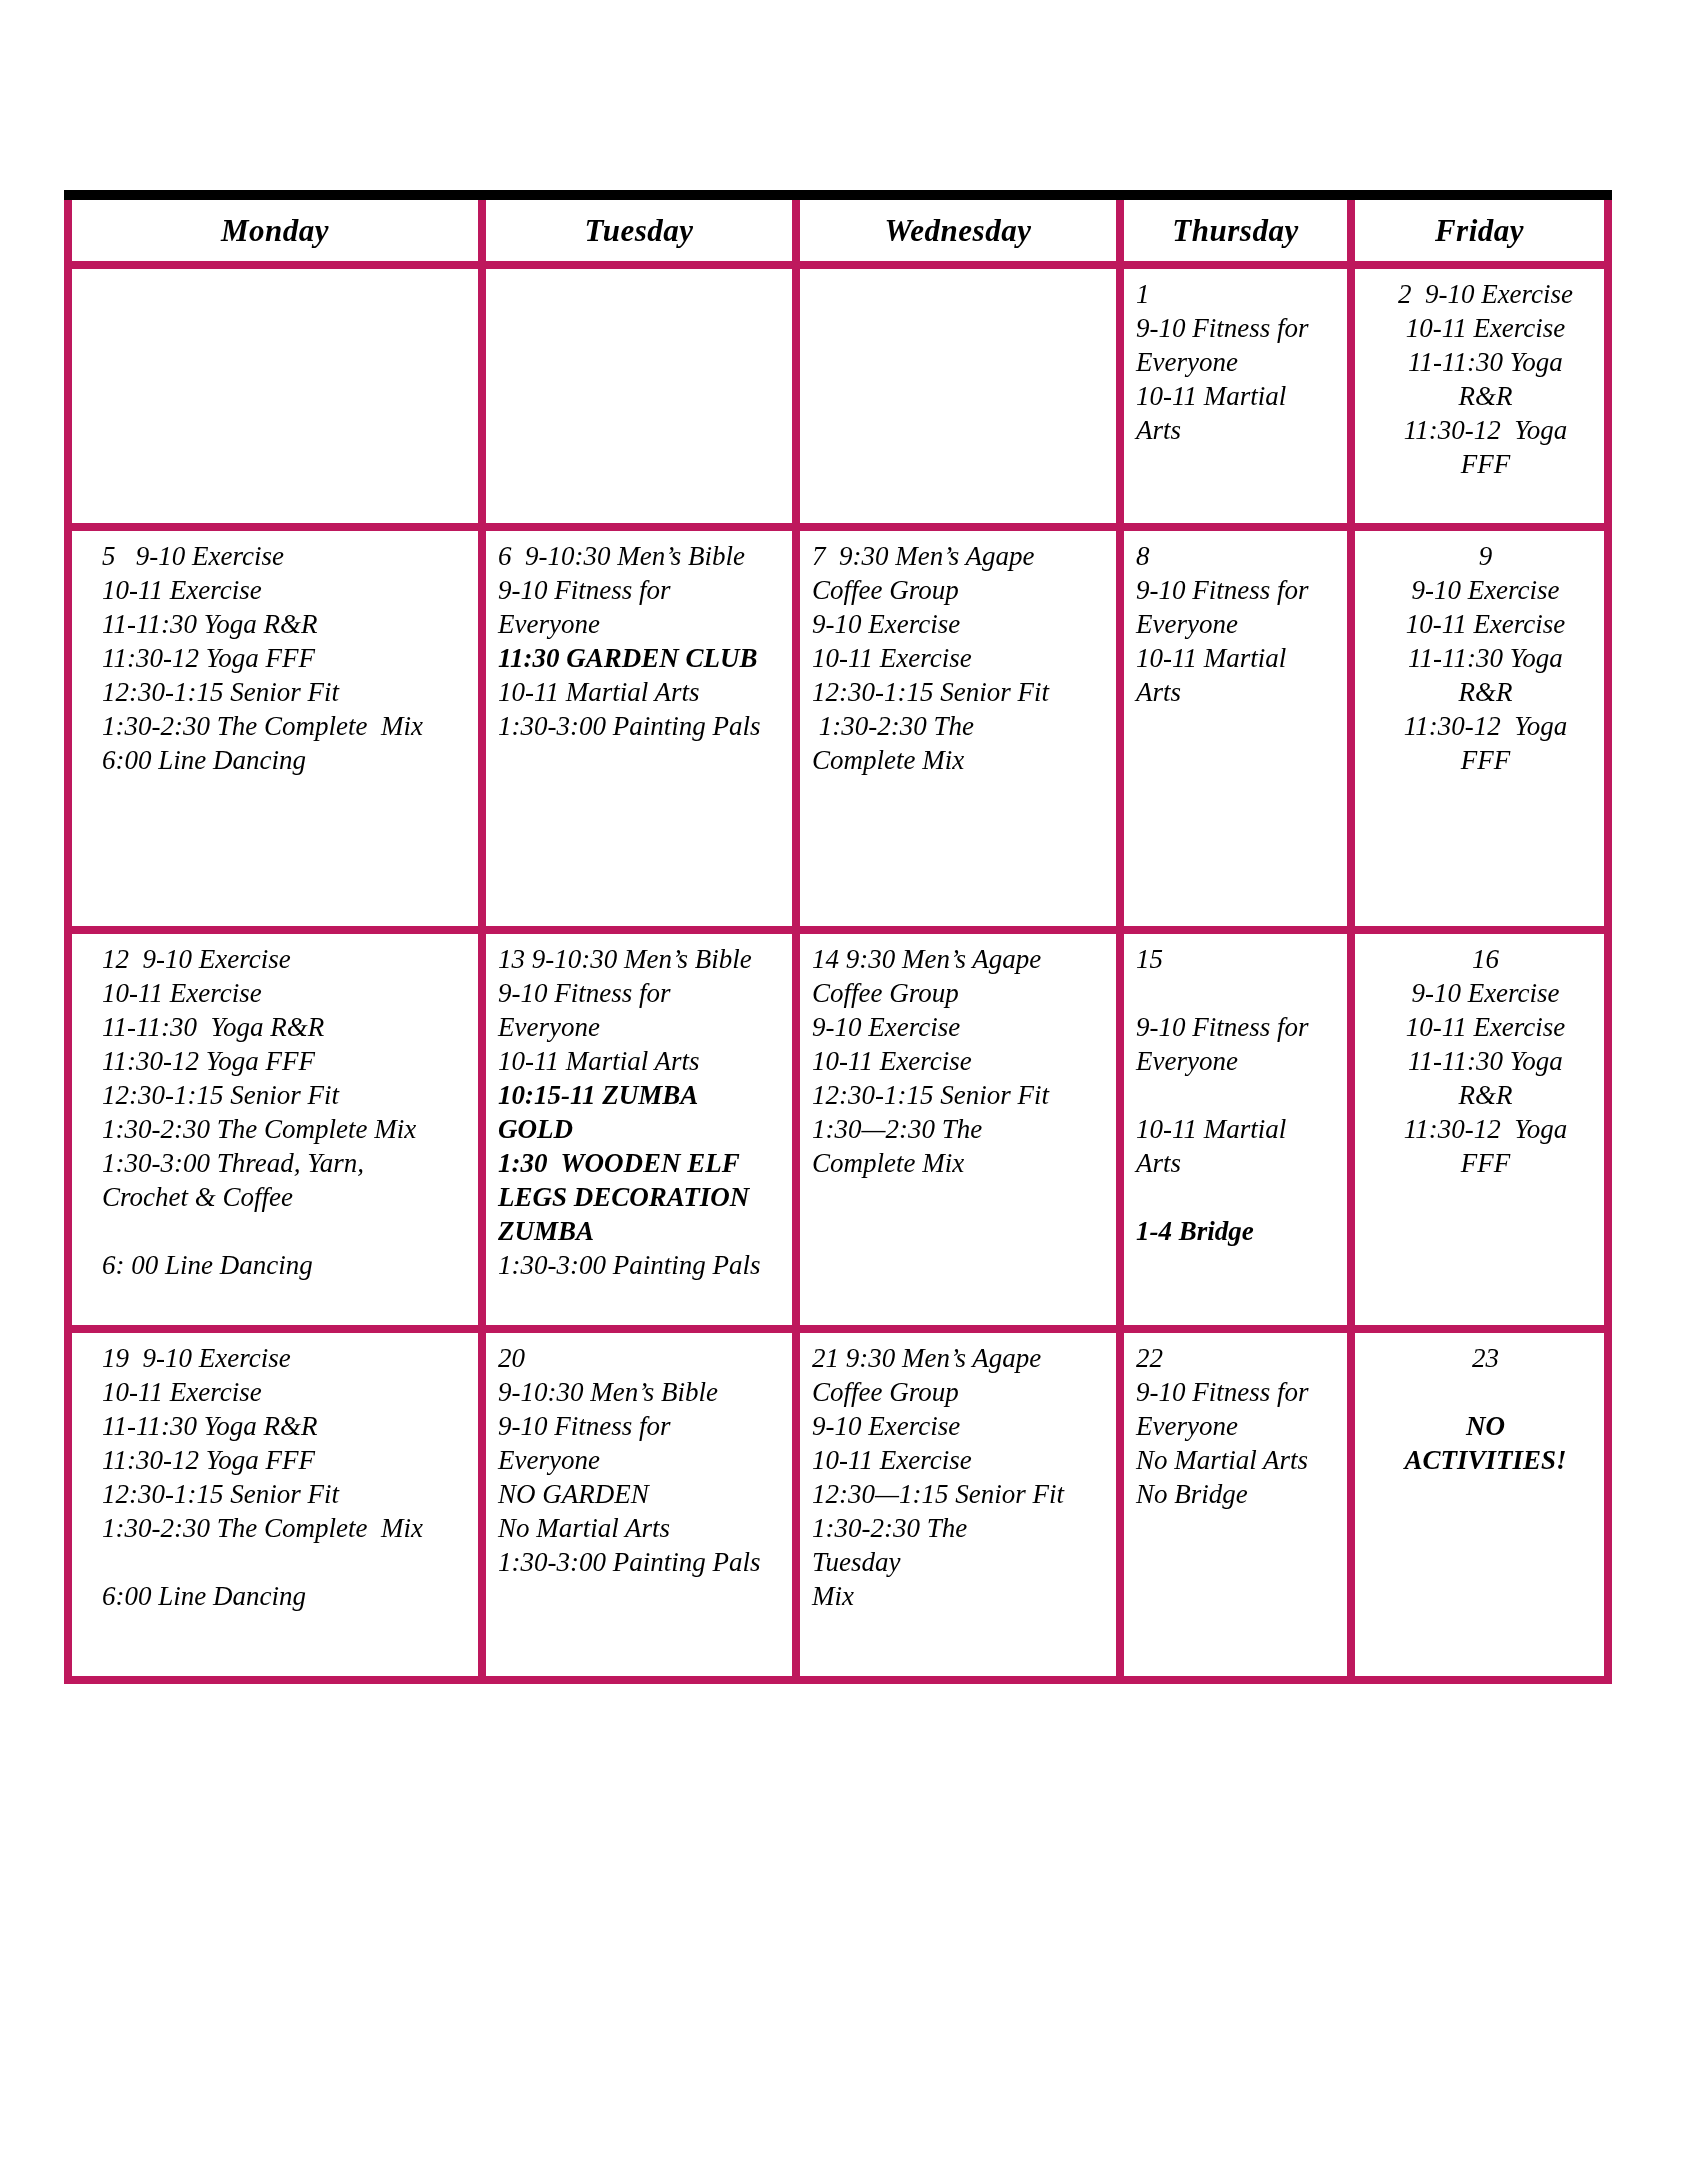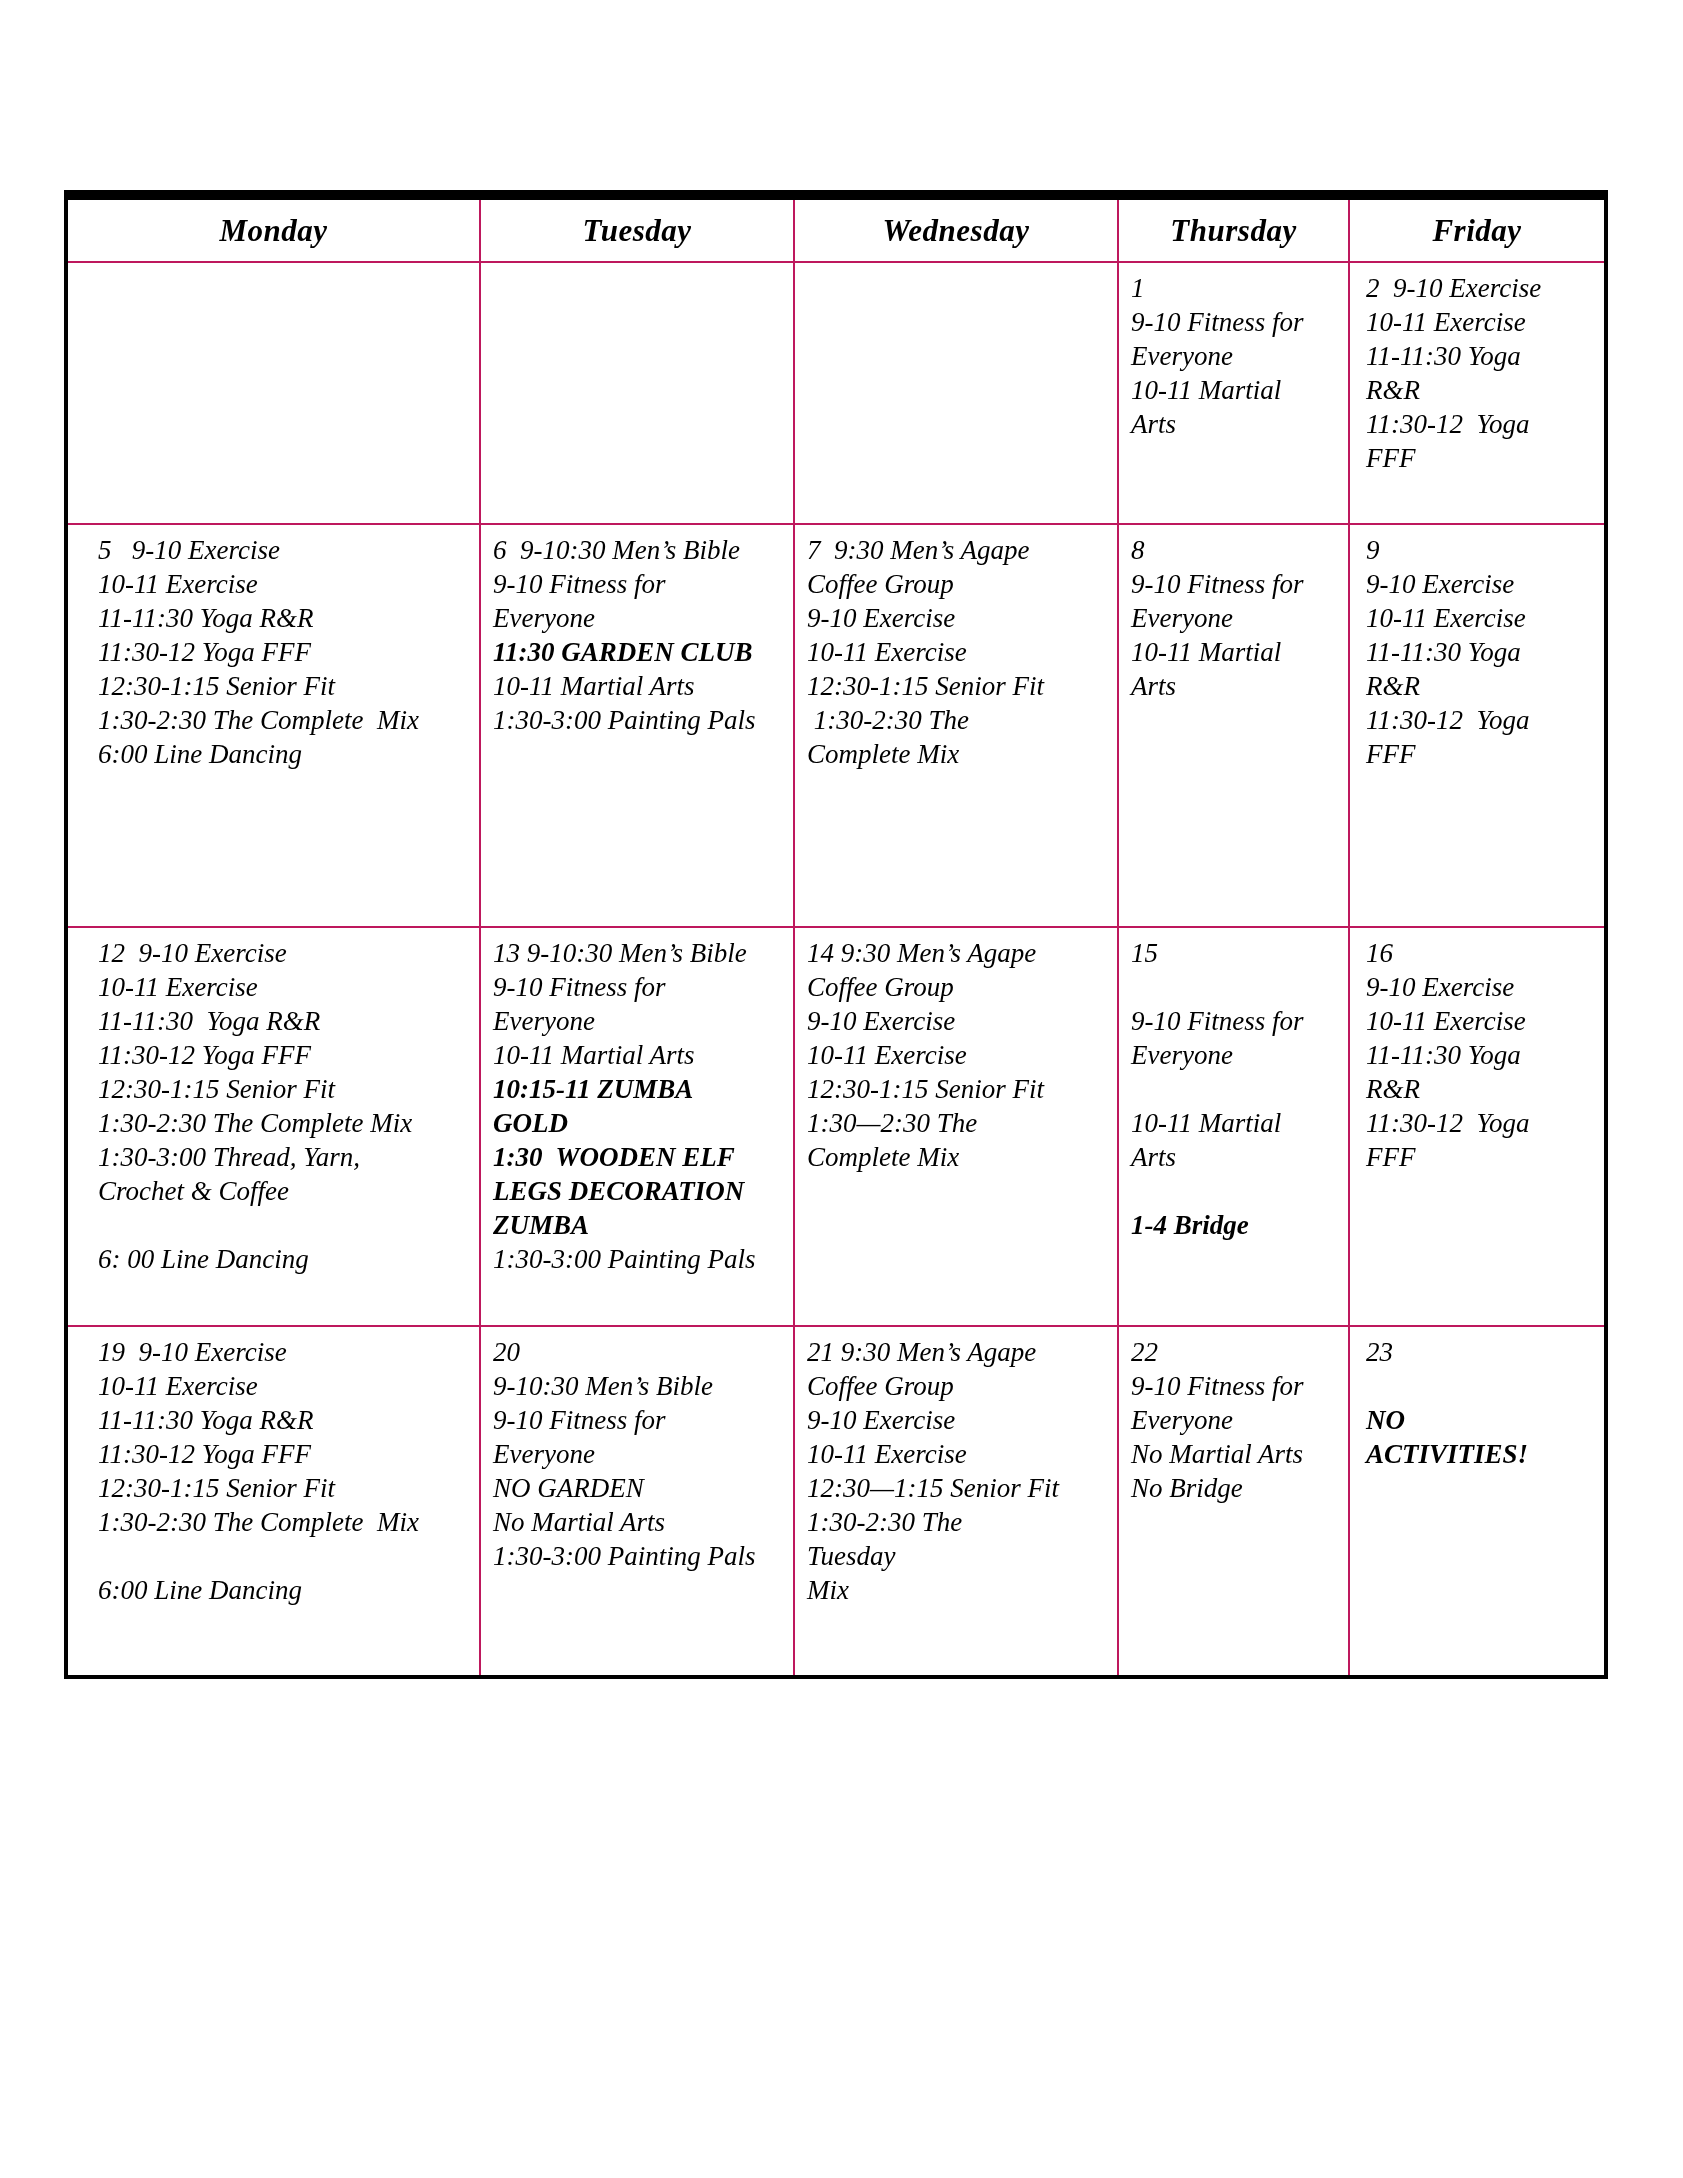--- a/index.html
+++ b/index.html
@@ -15,38 +15,38 @@
     position: absolute;
     left: 64px;
     top: 190px;
     width: 1539px;
     border-collapse: collapse;
     table-layout: fixed;
     border: 4px solid #000;
     border-top: 10px solid #000;
   }
   table.calendar th, table.calendar td {
-    border: 2px solid #be185d;
+    border: 8px solid #be185d;
   }
   table.calendar th {
     height: 59px;
     font-size: 31px;
     font-weight: bold;
     font-style: italic;
     text-align: center;
     vertical-align: middle;
     letter-spacing: 0.5px;
   }
   table.calendar td {
     vertical-align: top;
     padding: 8px 4px 4px 12px;
     overflow: hidden;
   }
   table.calendar td.col-0 { padding-left: 30px; }
-  table.calendar td.col-4 { padding-left: 16px; }
+  table.calendar td.col-4 { padding-left: 16px; text-align: center; }
   tr.week-1 { height: 262px; }
   tr.week-2 { height: 403px; }
   tr.week-3 { height: 399px; }
   tr.week-4 { height: 351px; }
   tr.week-5 { height: 191px; }
   .line {
     font-size: 27px;
     font-style: italic;
     line-height: 34px;
     white-space: pre;

